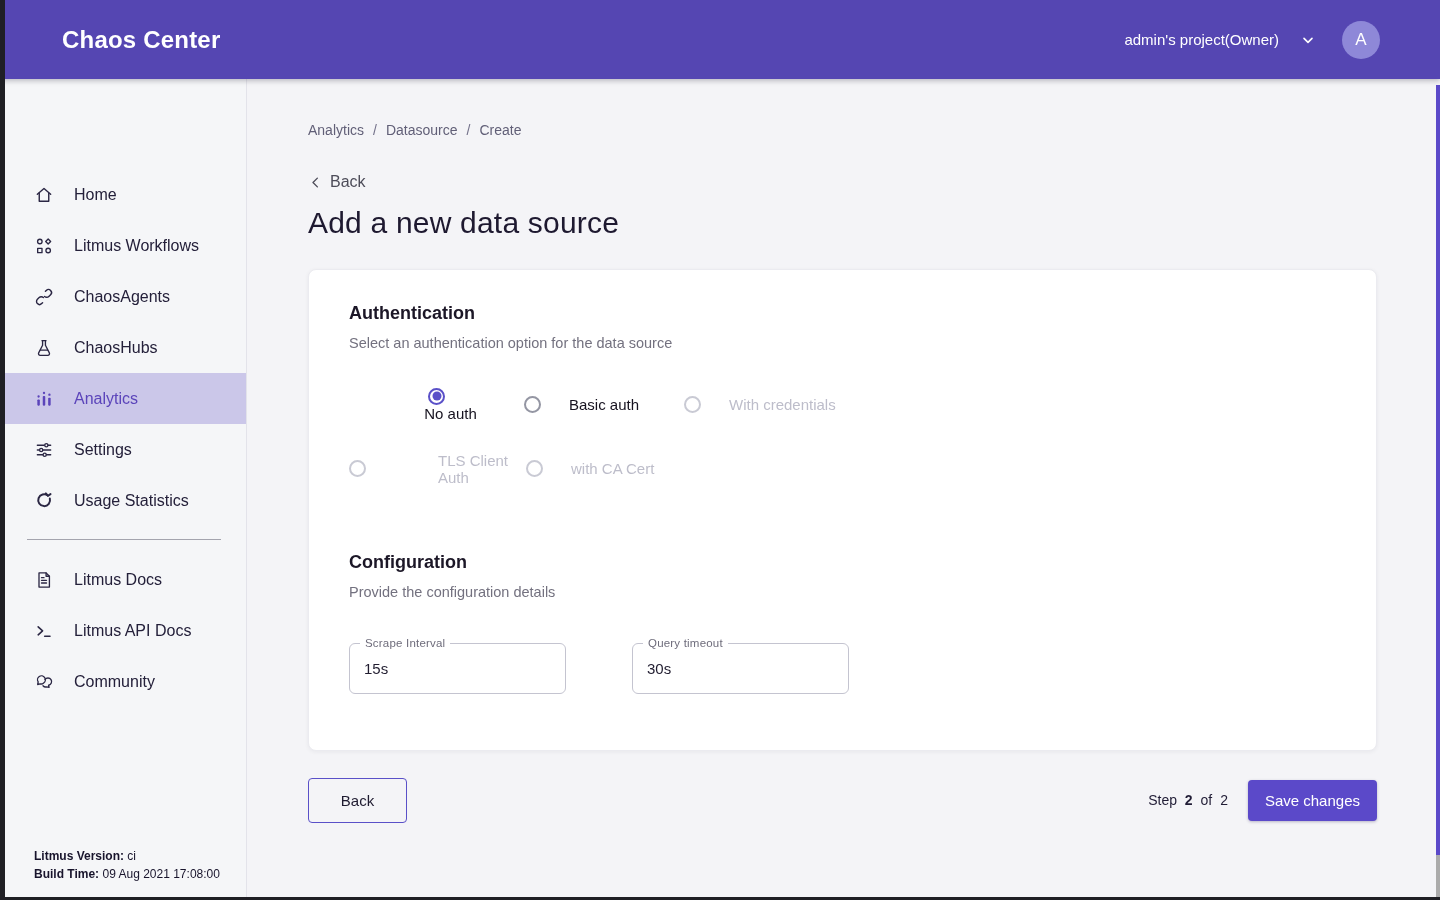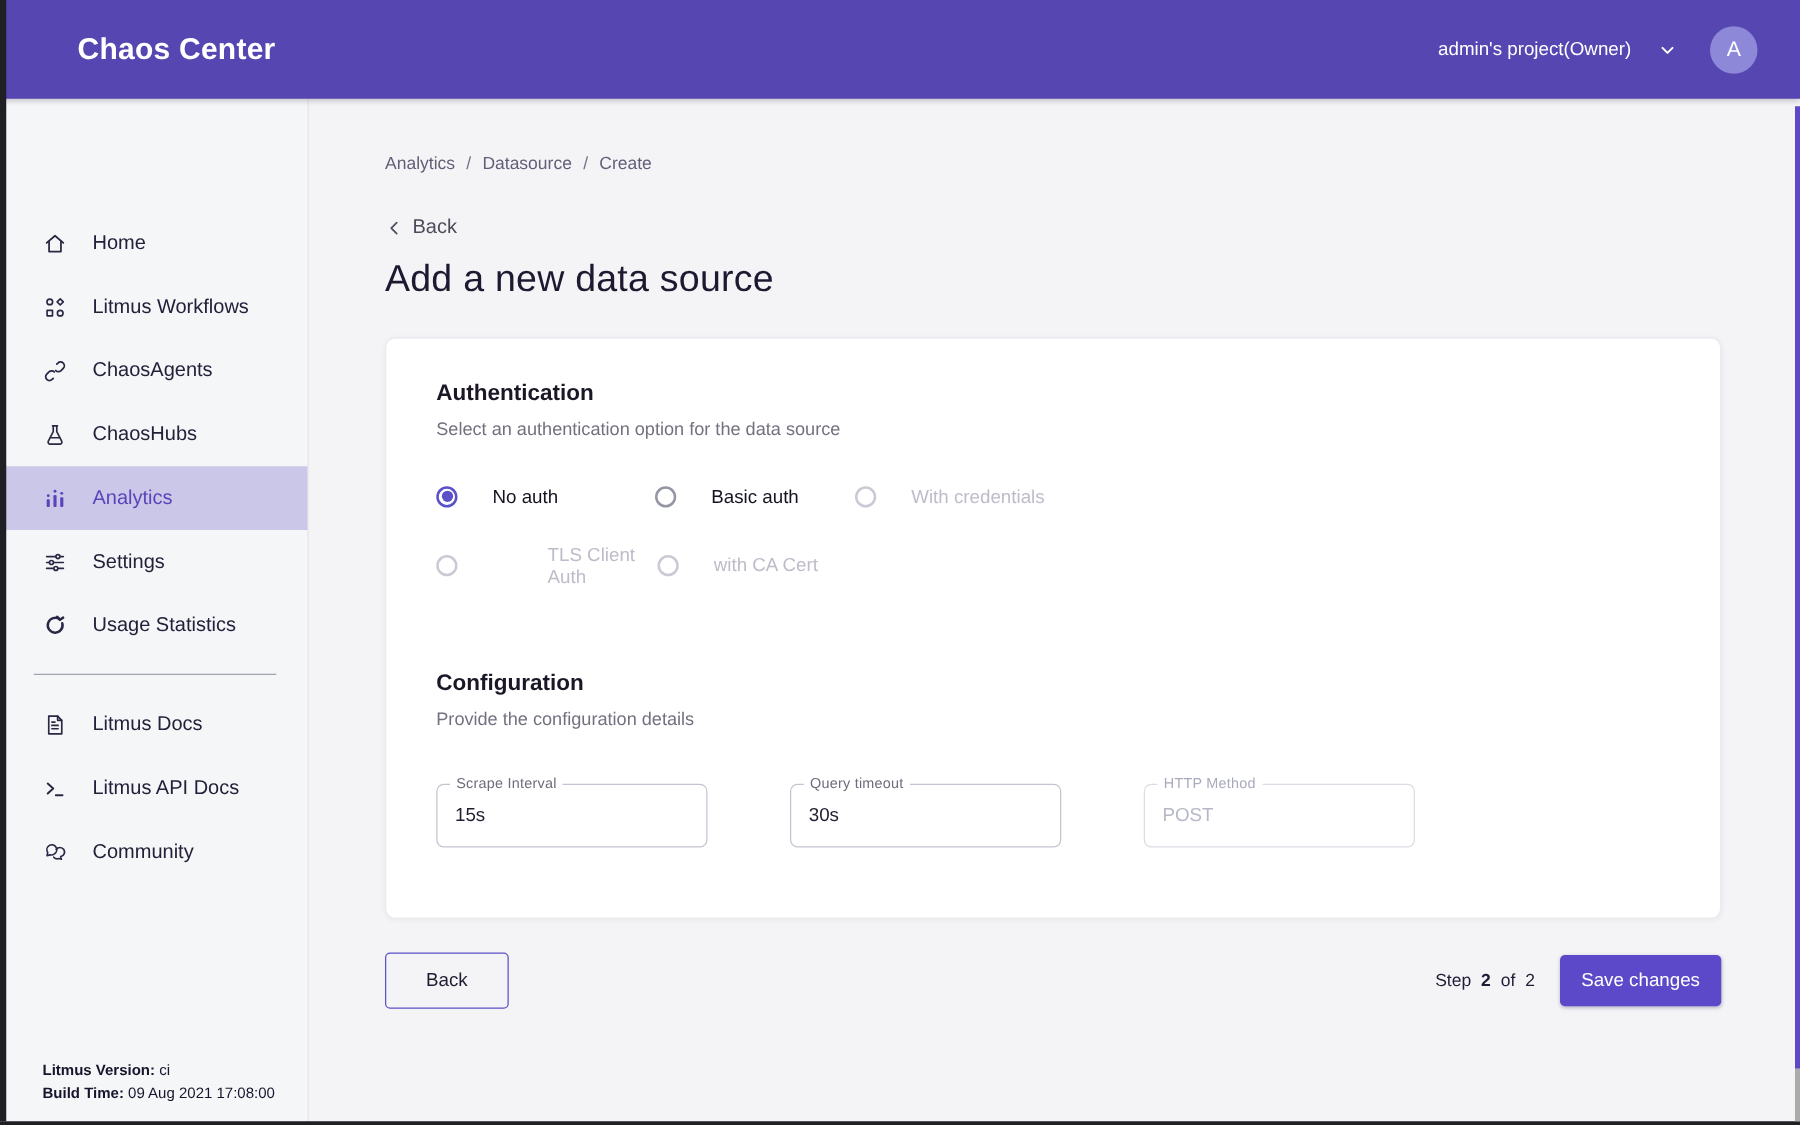--- a/index.html
+++ b/index.html
@@ -10,21 +10,21 @@
   .edge-left   { position:absolute; left:0; top:0; width:5px; height:897px; background:#1F1F24; z-index:40; }
   .edge-bottom { position:absolute; left:0; bottom:0; width:100%; height:3px; background:#1F1F24; z-index:40; }
   .scrollbar   { position:absolute; right:0; top:85px; bottom:3px; width:4px; z-index:40; }
   .scrollbar .thumb { position:absolute; top:0; left:0; width:4px; height:770px; background:#5B49C9; }
   .scrollbar .track-end { position:absolute; left:0; top:770px; bottom:0; width:4px; background:#ABABAB; }
 
   
   .header { position:absolute; top:0; left:0; right:0; height:79px; background:#5546B2;
             display:flex; align-items:center; z-index:20; box-shadow:0 2px 5px rgba(20,16,40,.25); }
   .brand { margin-left:62px; font-size:24px; font-weight:700; color:#ffffff; letter-spacing:.2px; }
-  .header-right { margin-left:auto; display:flex; align-items:center; padding-right:34px;text-align:center; }
+  .header-right { margin-left:auto; display:flex; align-items:center; padding-right:60px;text-align:center; }
   .project-switcher { display:flex; align-items:center; cursor:pointer; }
   .project-label { color:#FFFFFF; font-size:15px; }
   .chev-down { margin-left:21px; display:flex; }
   .avatar { width:38px; height:38px; border-radius:50%; background:#8E88D8; color:#fff;
             display:flex; align-items:center; justify-content:center; font-size:17px; margin-left:26px; cursor:pointer; }
 
   
   .sidebar { position:absolute; top:79px; left:0; bottom:0; width:247px; background:#F5F6F8;
              border-right:1px solid #E3E3EA; z-index:10; }
   .nav { padding-top:90px; }
@@ -60,21 +60,21 @@
   .radio-row.r2 { margin-top:30px; }
   .radio-opt { display:flex; align-items:center; cursor:pointer; }
   .radio-opt .rlabel { margin-left:28px; font-size:15px; font-weight:500; color:#16121F; }
   .radio-circ { width:17px; height:17px; border-radius:50%; border:2px solid #9496A3; position:relative; flex:0 0 17px; }
   .radio-opt.selected .radio-circ { border-color:#5A50C8; }
   .radio-opt.selected .radio-circ::after { content:""; position:absolute; left:50%; top:50%; width:9px; height:9px;
           border-radius:50%; background:#5A50C8; transform:translate(-50%,-50%); }
   .radio-opt.disabled { cursor:default; }
   .radio-opt.disabled .radio-circ { border-color:#C9CAD4; }
   .radio-opt.disabled .rlabel { color:#BDBDCA; font-weight:400; }
-  .w1 { width:175px; } .w2 { width:160px; } .w3 { width:177px;gap:44px; }
+  .w1 { width:175px;flex-direction:column; } .w2 { width:160px; } .w3 { width:177px;gap:44px; }
 
   .config-title { margin-top:66px; }
   .fields-row { margin-top:43px; display:flex; gap:66px; }
   .field { position:relative; width:217px; height:51px; border:1px solid #C4C4D0; border-radius:6px; background:#fff; }
   .field .flabel { position:absolute; top:-7px; left:10px; background:#fff; padding:0 5px; font-size:11.5px;
                    color:#6E6C7B; letter-spacing:.2px; }
   .field input { width:100%; height:100%; border:none; outline:none; background:transparent; padding:0 14px;
                  font-size:15px; color:#211D30; font-family:inherit; }
   .field input::placeholder { color:#B6B8C6; }
   .field.disabled { border-color:#DCDCE5; }
@@ -287,24 +287,20 @@
 
     <div class="fields-row">
       <div class="field">
         <span class="flabel">Scrape Interval</span>
         <input type="text" value="15s" style="">
       </div>
       <div class="field">
         <span class="flabel">Query timeout</span>
         <input type="text" value="30s" style="">
       </div>
-      <div class="field disabled">
-        <span class="flabel">HTTP Method</span>
-        <input type="text" disabled="" placeholder="POST" style="">
-      </div>
     </div>
   </div>
 
   <div class="actions">
     <button class="btn-back">Back</button>
     <div class="spacer"></div>
     <div class="step">
       <span>Step</span>
       <span class="b">2</span>
       <span>of</span>

